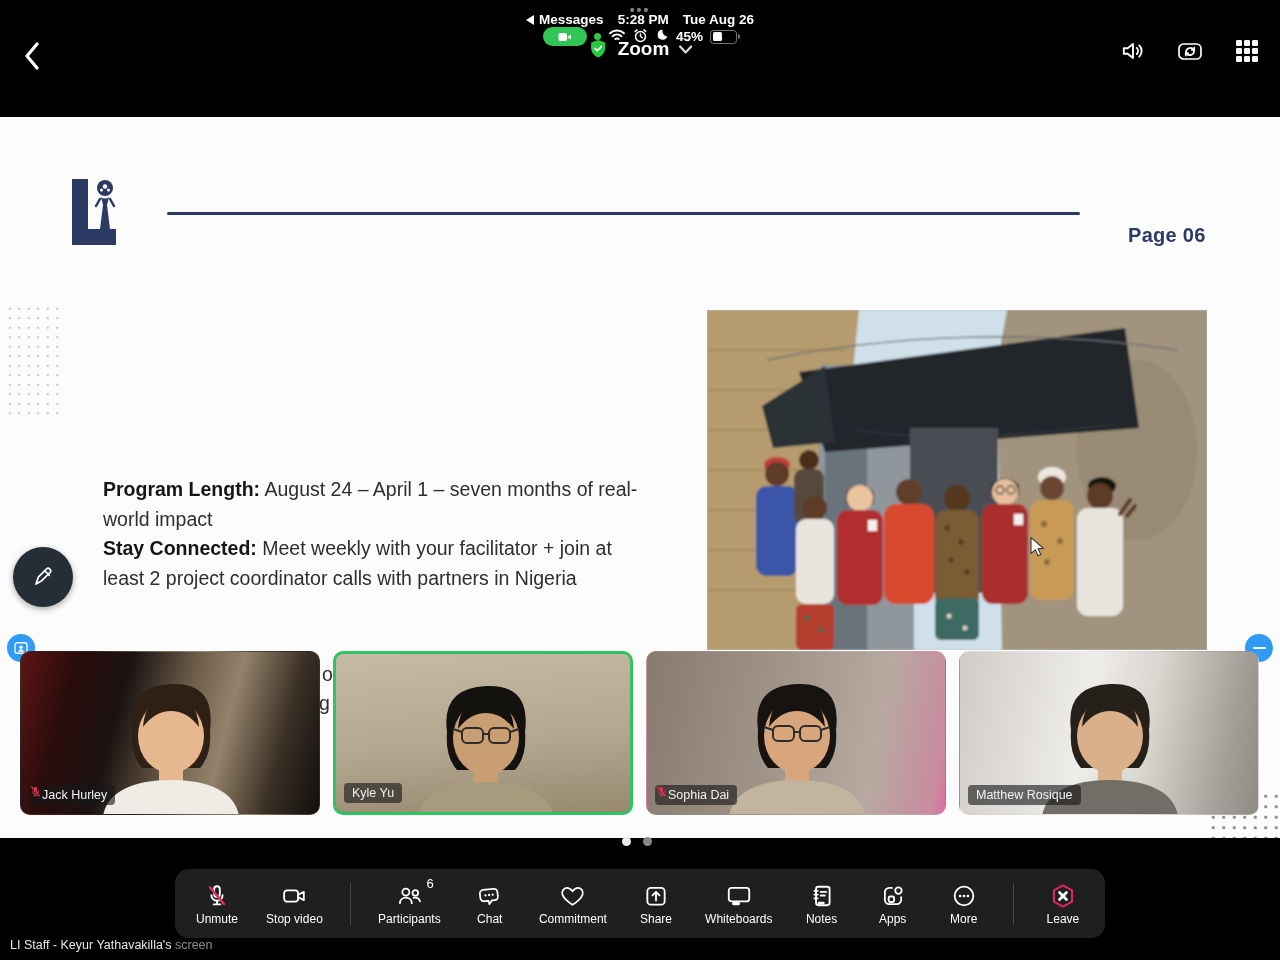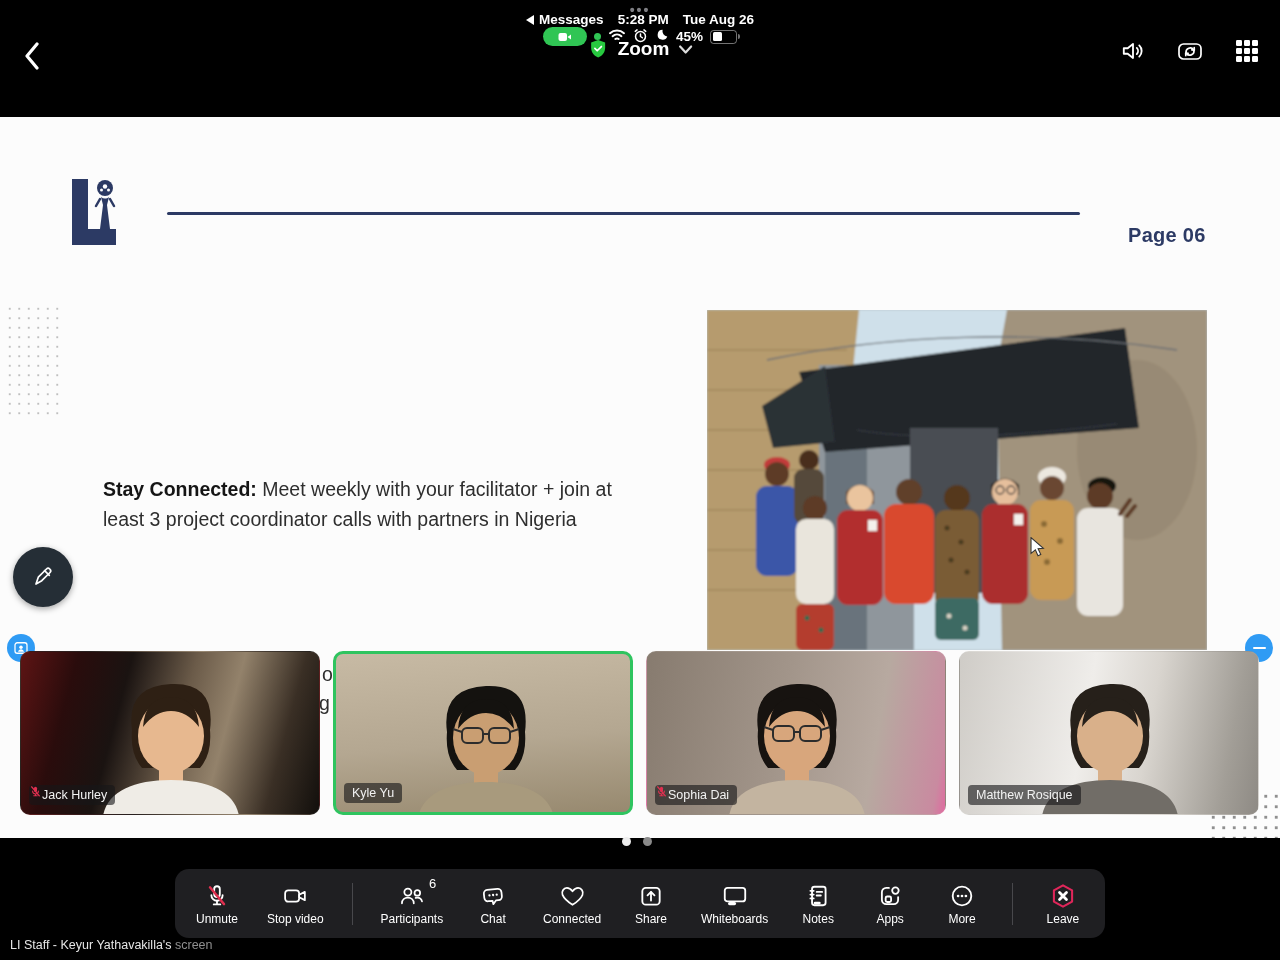--- a/index.html
+++ b/index.html
@@ -203,21 +203,22 @@
         <circle cx="31.5" cy="13" r="1.5" fill="#fff"></circle>
         <circle cx="38.5" cy="13" r="1.5" fill="#fff"></circle>
       <path d="M31 20c2.5 2 5.5 2 8 0l-2 8 3 24h-10l3-24z" fill="#2c3a64"></path>
       <path d="m30 22-4 7M40 22l4 7" stroke="#2c3a64" stroke-width="2.5" stroke-linecap="round"></path>
     </svg>
   </div>
   <div class="rule"></div>
   <div class="page-label">Page 06</div>
   <div class="dots-left"></div>
   <div class="slide-body">
-      <p><b>Stay Connected:</b><span> Meet weekly with your facilitator + join at least 3 project coordinator calls with partners in Nigeria</span></p>
+      <p><b>Program Length:</b><span> August 24 – April 1 – seven months of real-world impact</span></p>
+      <p><b>Stay Connected:</b><span> Meet weekly with your facilitator + join at least 2 project coordinator calls with partners in Nigeria</span></p>
     </div>
   <div class="frag" style="left:322px;top:546px;">o</div>
   <div class="frag" style="left:319px;top:575px;">g</div>
 
   <div class="photo">
     <svg width="500" height="340" viewBox="0 0 500 340" preserveAspectRatio="none">
       <defs>
           <filter id="blr">
             <feGaussianBlur stdDeviation="1.1"></feGaussianBlur>
           </filter>
@@ -473,21 +474,21 @@
         </svg>
       </div>
       <div class="lbl">Chat</div>
     </div>
     <div class="tool">
       <div class="ic">
         <svg width="27" height="26" viewBox="0 0 26 24" fill="none" stroke="#fff" stroke-width="1.7" stroke-linecap="round" stroke-linejoin="round">
           <path d="M13 20.5S5.4 15.7 3.4 11c-1.3-3.2.9-6.8 4.2-6.8 2.3 0 3.9 1.3 5.4 3.2 1.5-1.9 3.1-3.2 5.4-3.2 3.3 0 5.5 3.6 4.2 6.8-2 4.7-9.6 9.5-9.6 9.5z"></path>
         </svg>
       </div>
-      <div class="lbl">Connected</div>
+      <div class="lbl">Commitment</div>
     </div>
     <div class="tool">
       <div class="ic">
         <svg width="26" height="26" viewBox="0 0 24 24" fill="none" stroke="#fff" stroke-width="1.7" stroke-linecap="round" stroke-linejoin="round">
           <rect x="4" y="4.5" width="16" height="15.5" rx="3.2"></rect>
           <path d="M12 16.2V8.4"></path>
           <path d="M8.8 11.4 12 8.2l3.2 3.2"></path>
         </svg>
       </div>
       <div class="lbl">Share</div>

